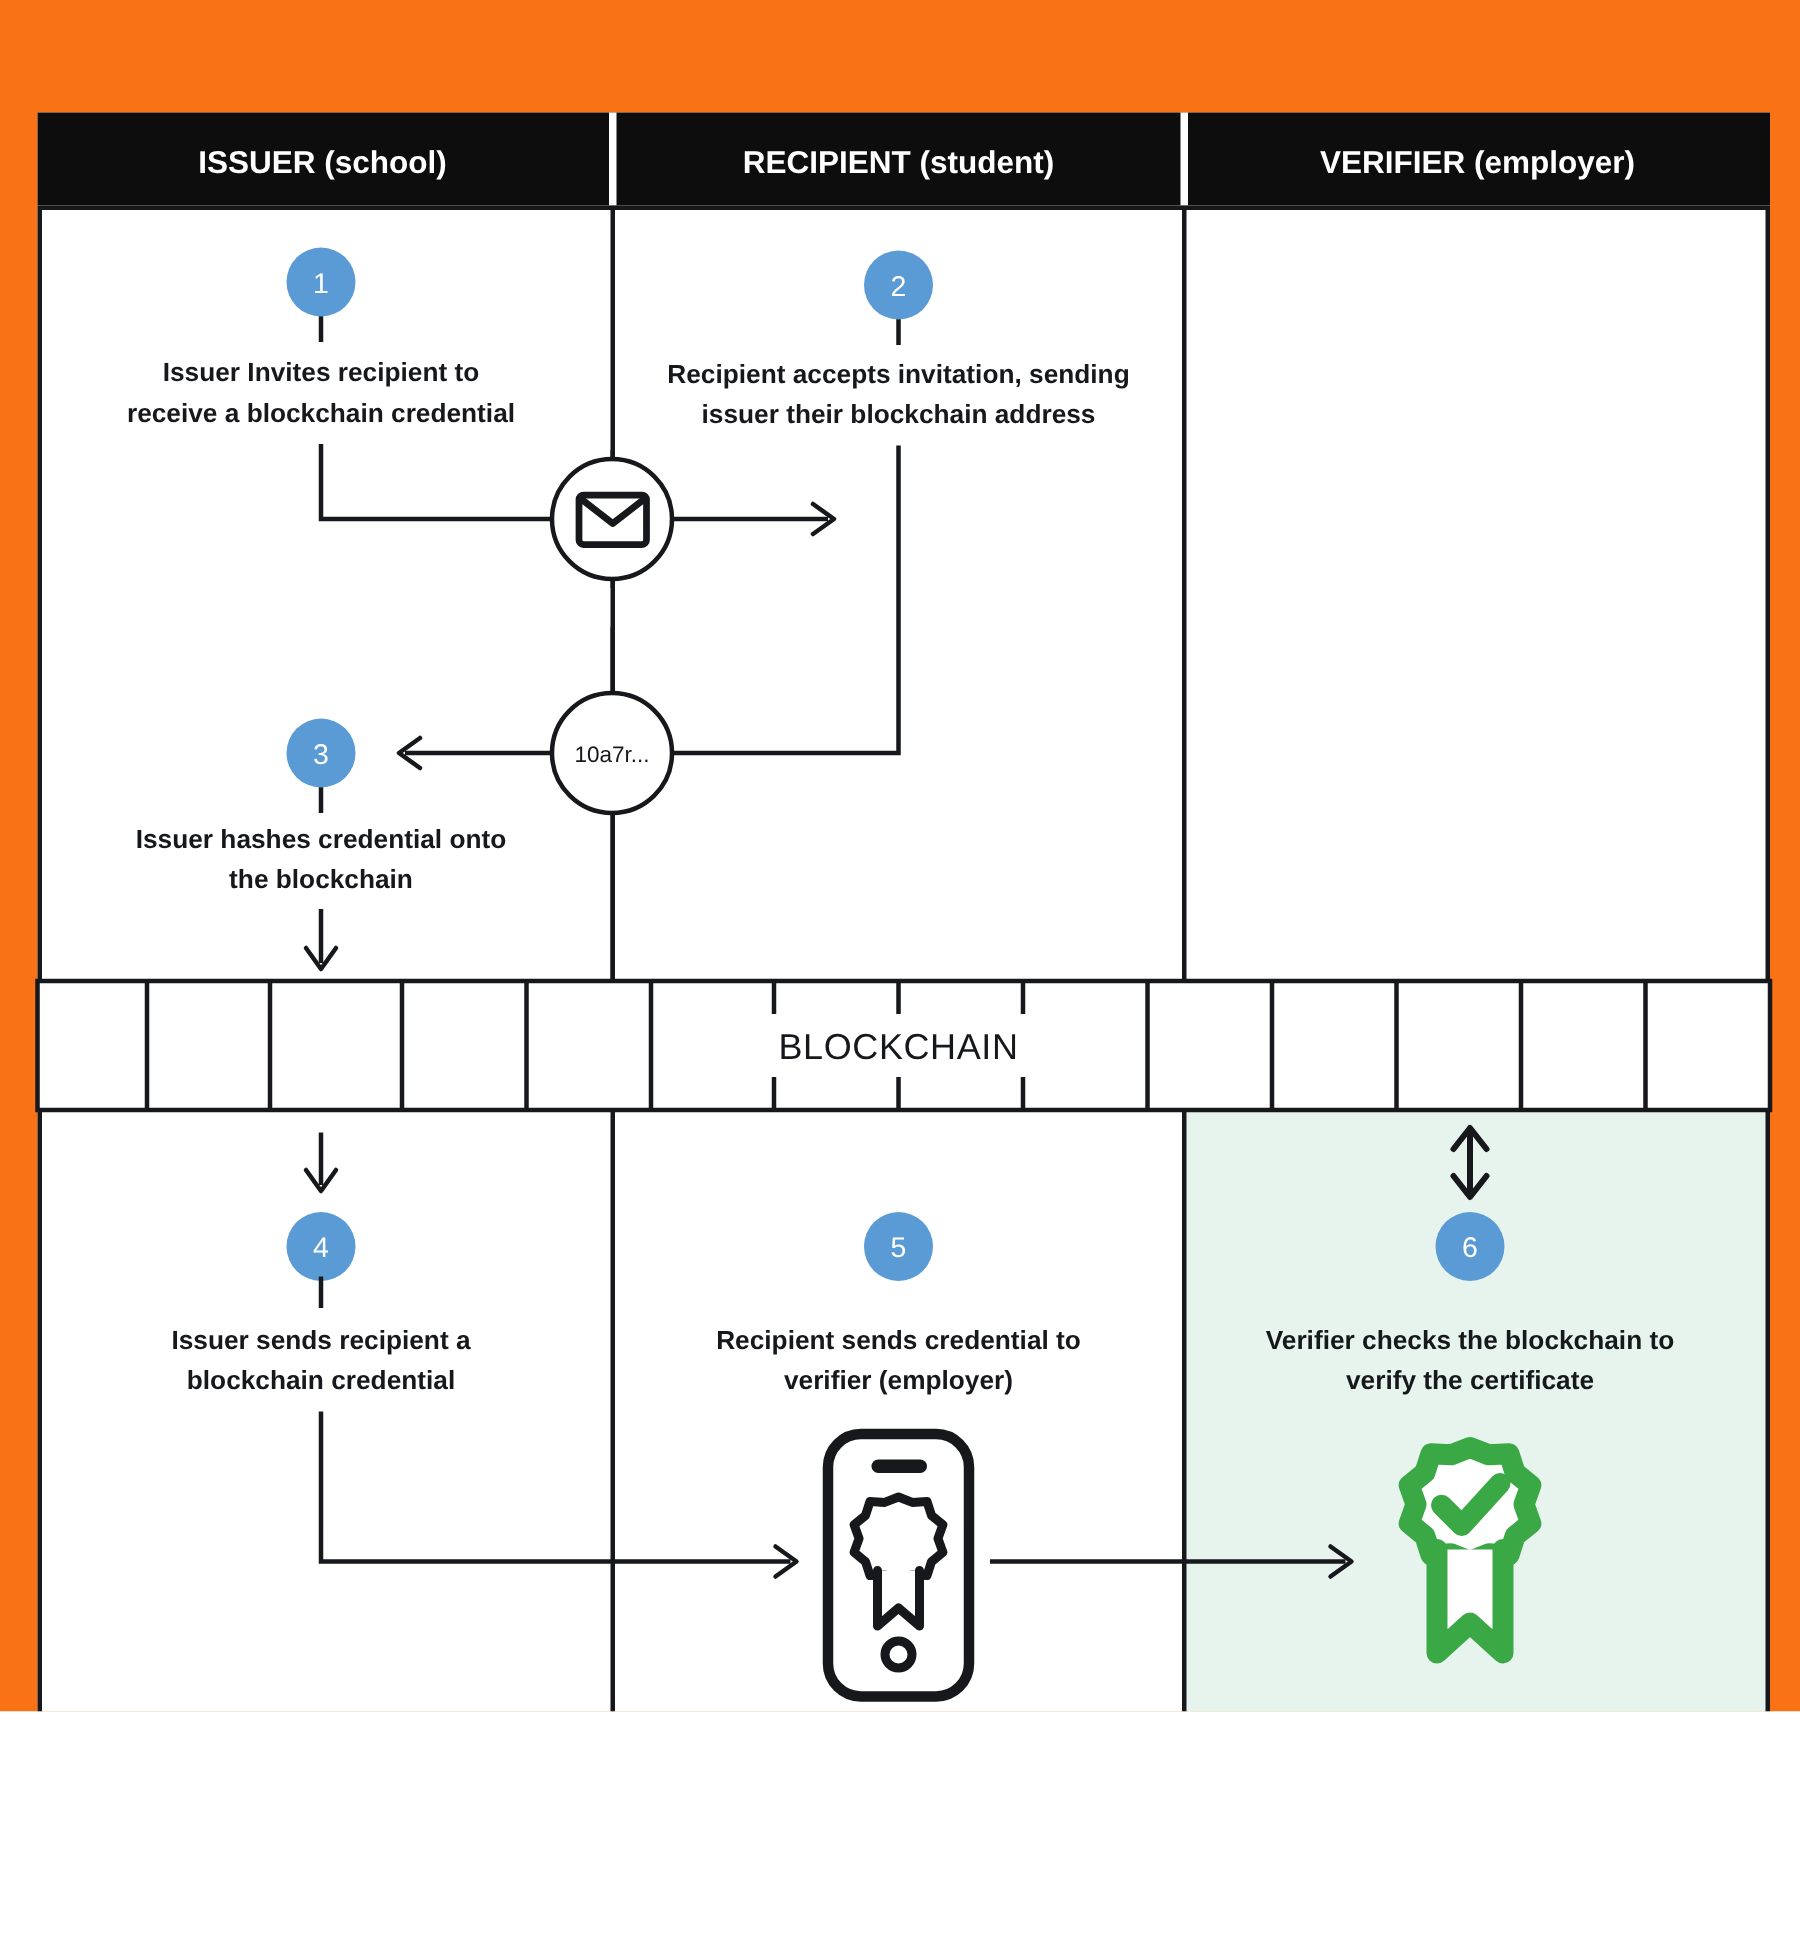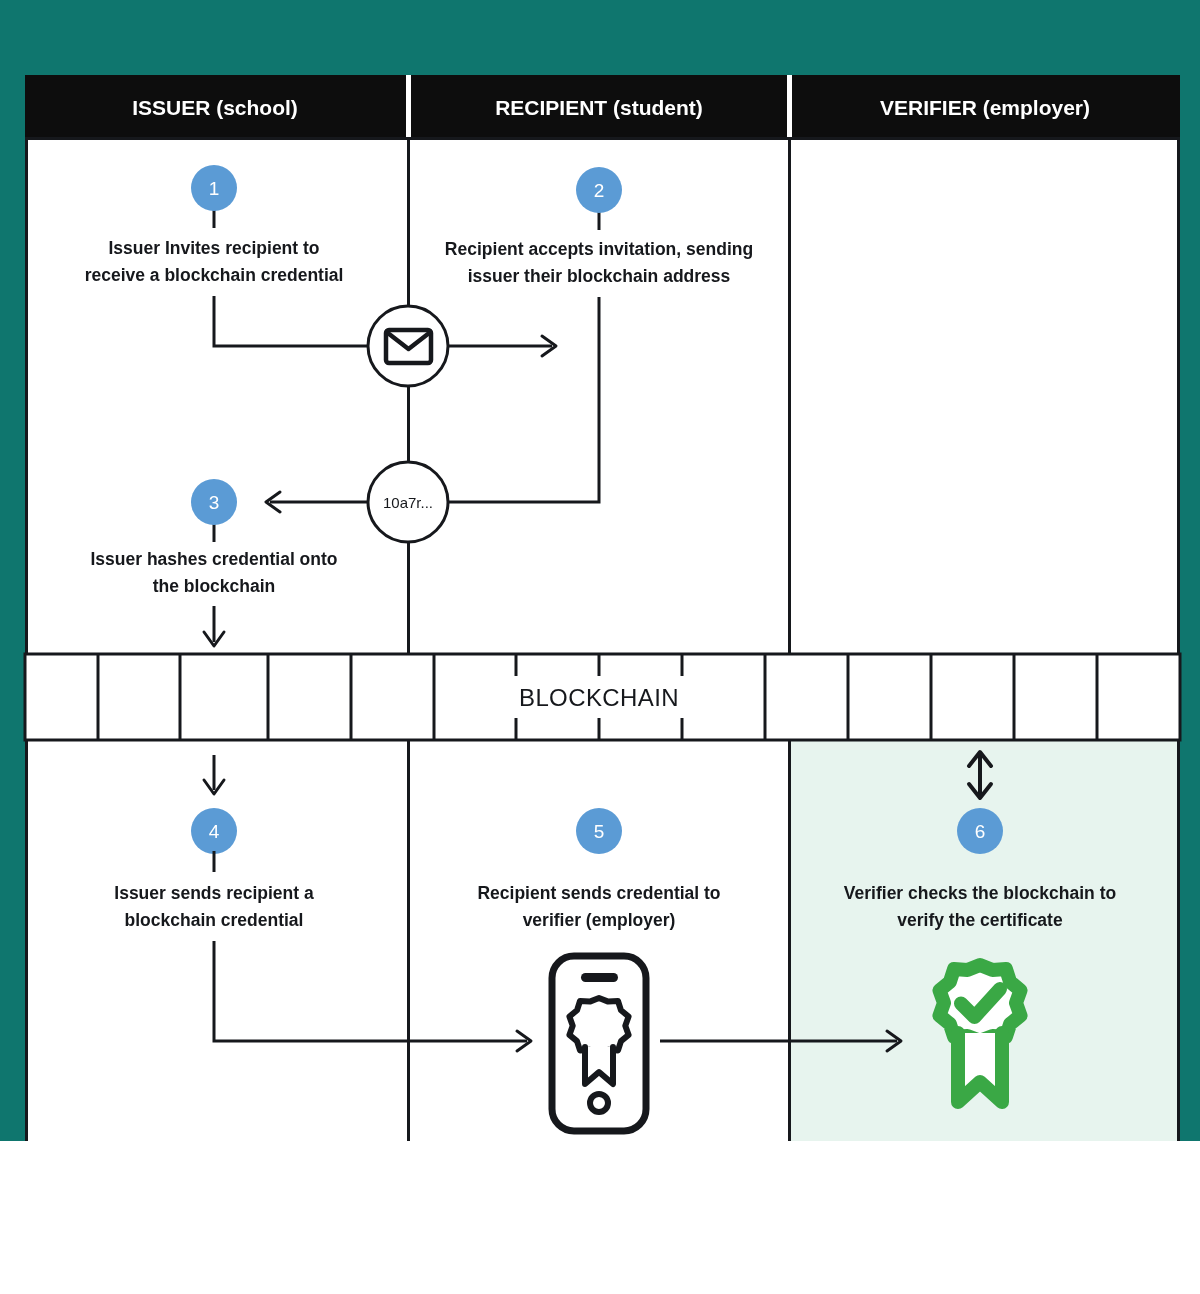--- a/index.html
+++ b/index.html
@@ -9,21 +9,21 @@
     background: #ffffff;
   }
   body {
     font-family: "Liberation Sans", sans-serif;
     -webkit-font-smoothing: antialiased;
   }
   #stage {
     position: relative;
     width: 1200px;
     height: 1141px;
-    background: #0f766e;
+    background: #f97316;
     overflow: hidden;
     text-align: right;
   }
   #diagram {
     position: absolute;
     inset: 0;
     width: 1200px;
     height: 1294px;
     display: block;
   }

